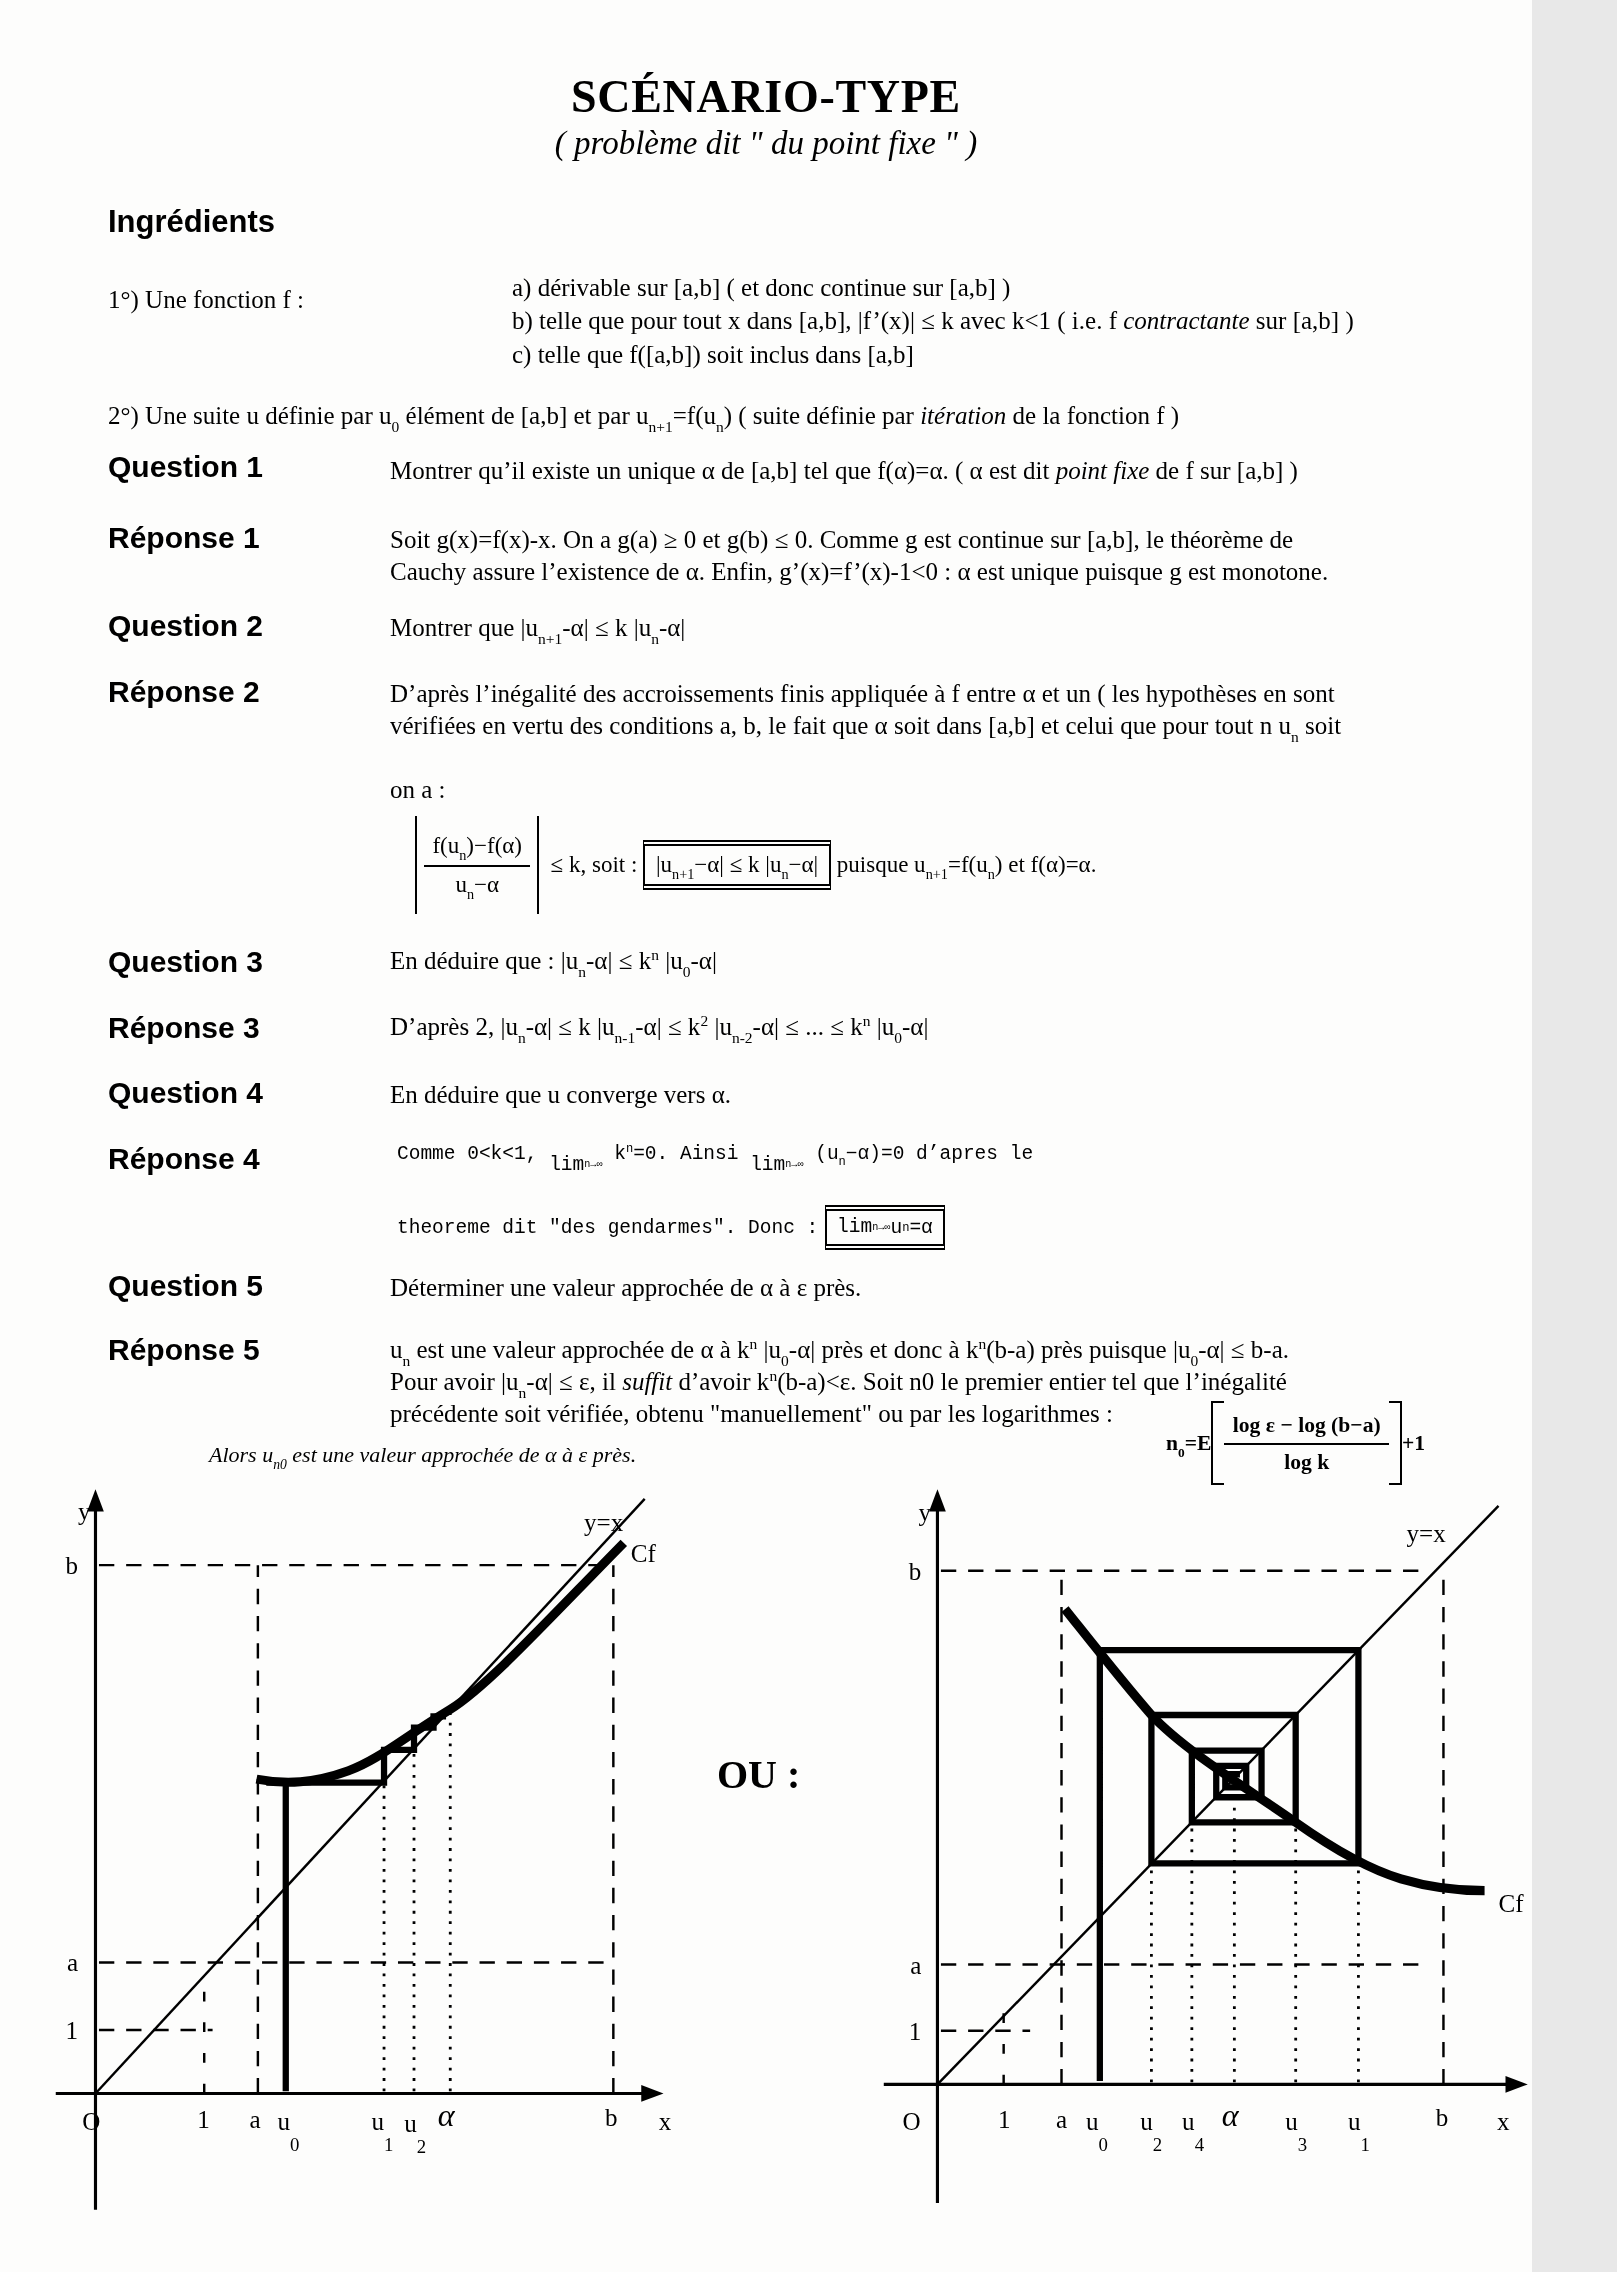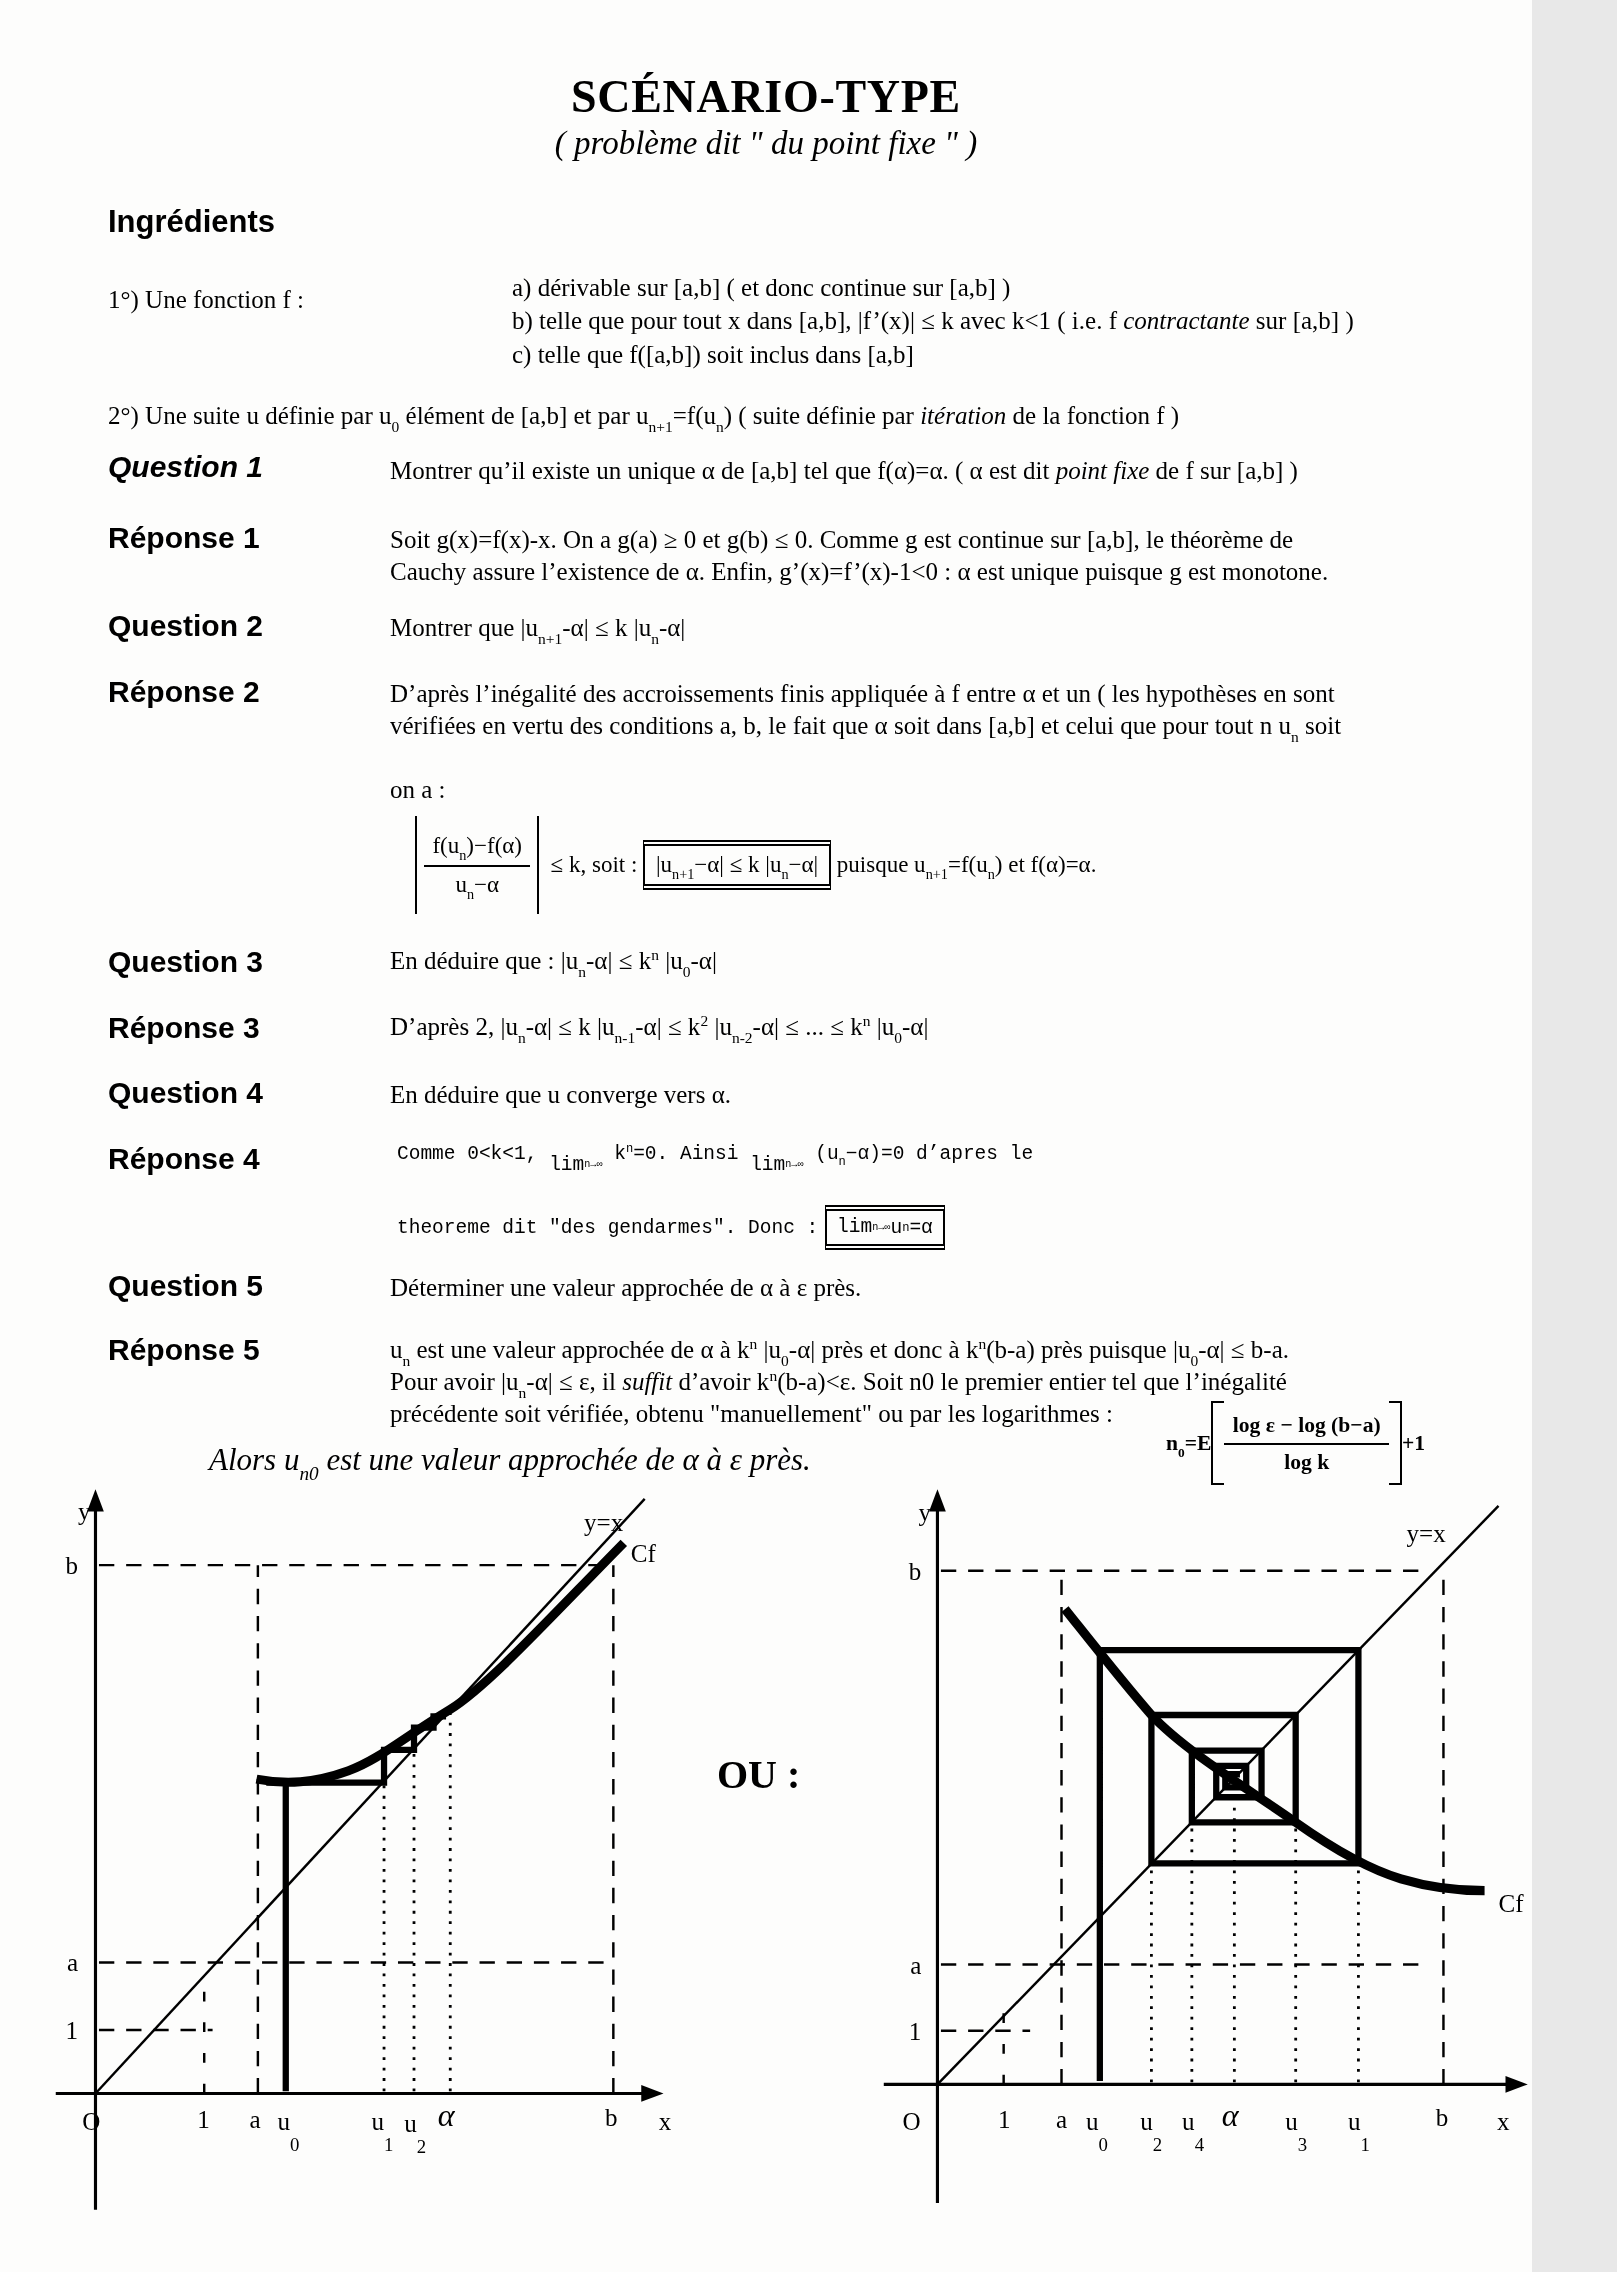--- a/index.html
+++ b/index.html
@@ -55,21 +55,21 @@
 
   <div class="abs h-sans" style="left:108px;top:204px;">Ingrédients</div>
 
   <div class="abs body nowrap" style="left:108px;top:284px;">1°) Une fonction f :</div>
   <div class="abs body nowrap" style="left:512px;top:272px;"><span>a) dérivable sur [a,b] ( et donc continue sur [a,b] )</span></div>
   <div class="abs body nowrap" style="left:512px;top:305px;"><span>b) telle que pour tout x dans [a,b], |f’(x)| ≤ k avec k&lt;1 ( i.e.  f </span><span class="it">contractante</span><span> sur [a,b] )</span></div>
   <div class="abs body nowrap" style="left:512px;top:339px;"><span>c) telle que f([a,b]) soit inclus dans [a,b]</span></div>
 
   <div class="abs body nowrap" style="left:108px;top:400px;"><span>2°) Une suite u définie par u</span><sub>0</sub><span> élément de [a,b] et par u</span><sub>n+1</sub><span>=f(u</span><sub>n</sub><span>) ( suite définie par </span><span class="it">itération</span><span> de la fonction f )</span></div>
 
-  <div class="abs qlabel" style="left:108px;top:450px;font-style:italic;">Question 1</div>
+  <div class="abs qlabel" style="left:108px;top:450px;">Question 1</div>
   <div class="abs body nowrap" style="left:390px;top:455px;"><span>Montrer qu’il existe un unique α de [a,b] tel que f(α)=α.  ( α est dit </span><span class="it">point fixe</span><span> de f sur [a,b] )</span></div>
 
   <div class="abs qlabel" style="left:108px;top:521px;">Réponse 1</div>
   <div class="abs body nowrap" style="left:390px;top:524px;"><span>Soit g(x)=f(x)-x. On a g(a) ≥ 0 et g(b) ≤ 0. Comme g est continue sur [a,b], le théorème de</span></div>
   <div class="abs body nowrap" style="left:390px;top:556px;"><span>Cauchy assure l’existence de α. Enfin,  g’(x)=f’(x)-1&lt;0 : α est unique puisque g est monotone.</span></div>
 
   <div class="abs qlabel" style="left:108px;top:609px;">Question 2</div>
   <div class="abs body nowrap" style="left:390px;top:612px;"><span>Montrer que |u</span><sub>n+1</sub><span>-α| ≤ k |u</span><sub>n</sub><span>-α|</span></div>
 
   <div class="abs qlabel" style="left:108px;top:675px;">Réponse 2</div>
@@ -131,21 +131,21 @@
     <span><span>n</span><sub>0</sub><span>=E</span></span>
     <span class="brak l"></span>
     <span class="frac">
       <span class="num">log ε − log (b−a)</span>
       <span class="den">log k</span>
     </span>
     <span class="brak r"></span>
     <span>+1</span>
   </div>
 
-  <div class="abs nowrap" style="left:209px;top:1442px;font-size:31px;"><span class="it">Alors u</span><sub class="it">n0</sub><span class="it"> est une valeur approchée de </span><span class="it">α</span><span class="it"> à </span><span class="it">ε</span><span class="it"> près.</span></div>
+  <div class="abs nowrap" style="left:209px;top:1442px;font-size:22px;"><span class="it">Alors u</span><sub class="it">n0</sub><span class="it"> est une valeur approchée de </span><span class="it">α</span><span class="it"> à </span><span class="it">ε</span><span class="it"> près.</span></div>
 
   <div class="abs or" style="left:717px;top:1751px;">OU :</div>
 
   <svg class="abs" style="left:0;top:0;" width="1617" height="2273" viewBox="0 0 2320 3260">
 
     <g>
 
       <path class="axis" d="M137,2150 V3170"></path>
       <path class="arr" d="M137,2136 L125,2168 L149,2168 Z"></path>
       <path class="axis" d="M80,3003 H938"></path>

